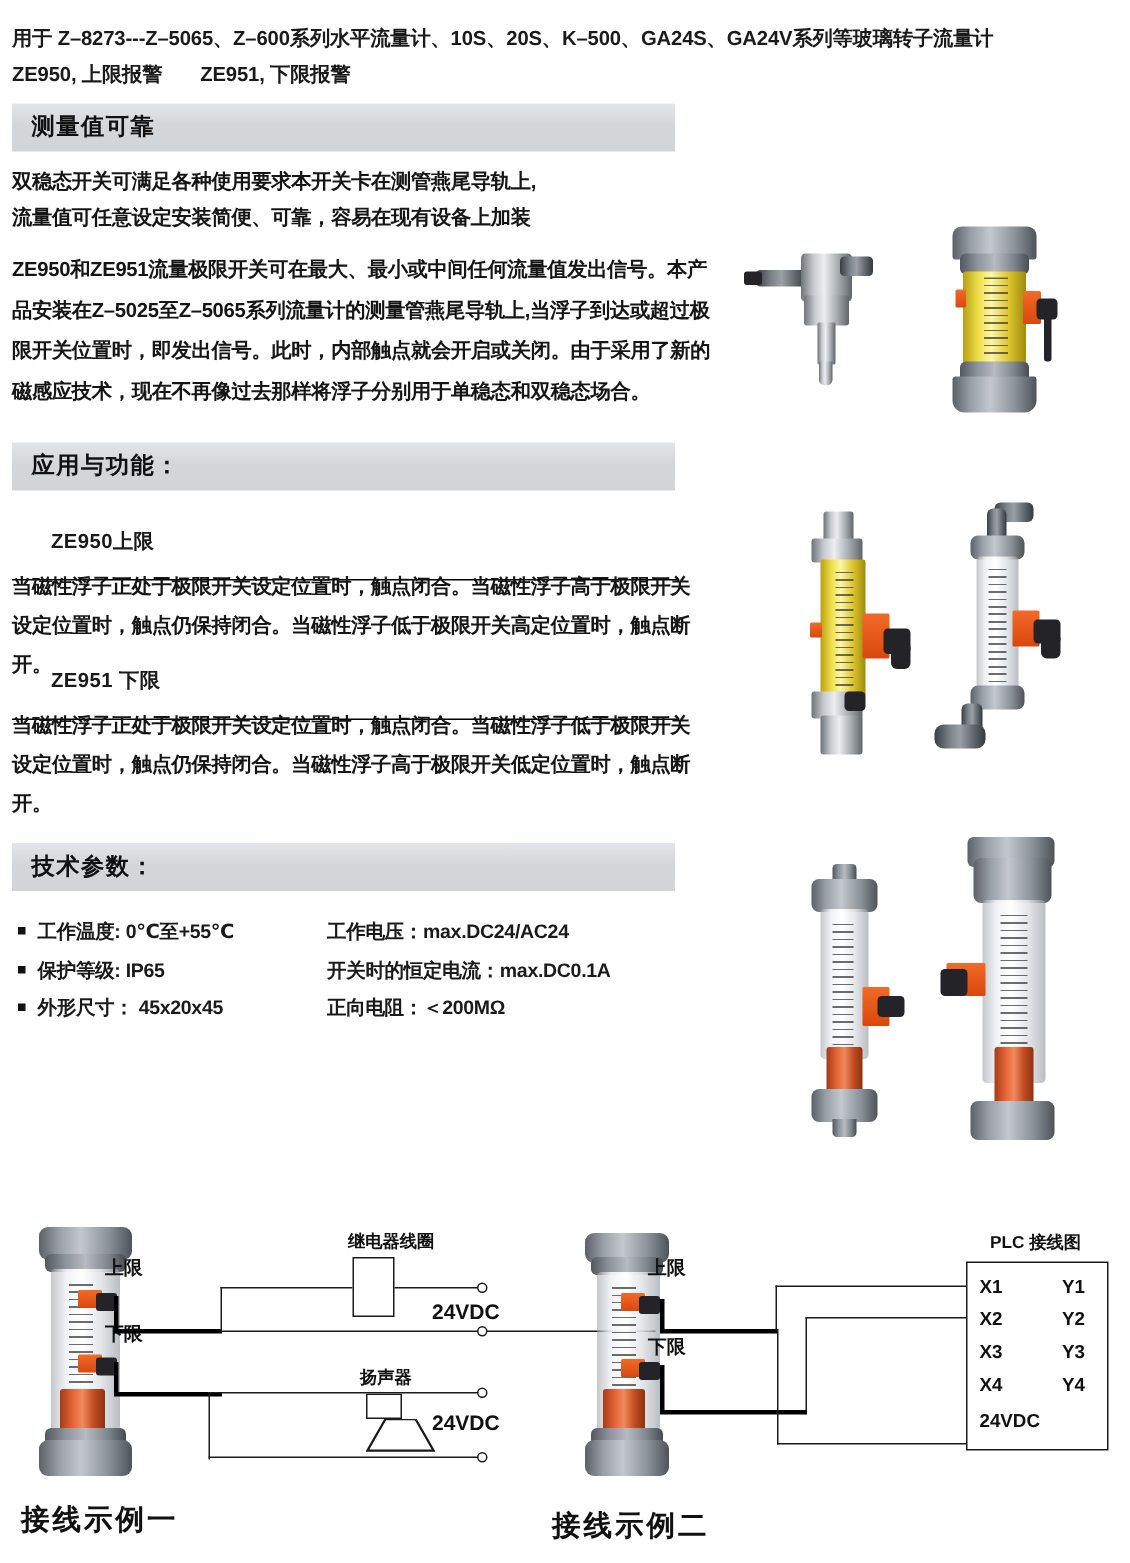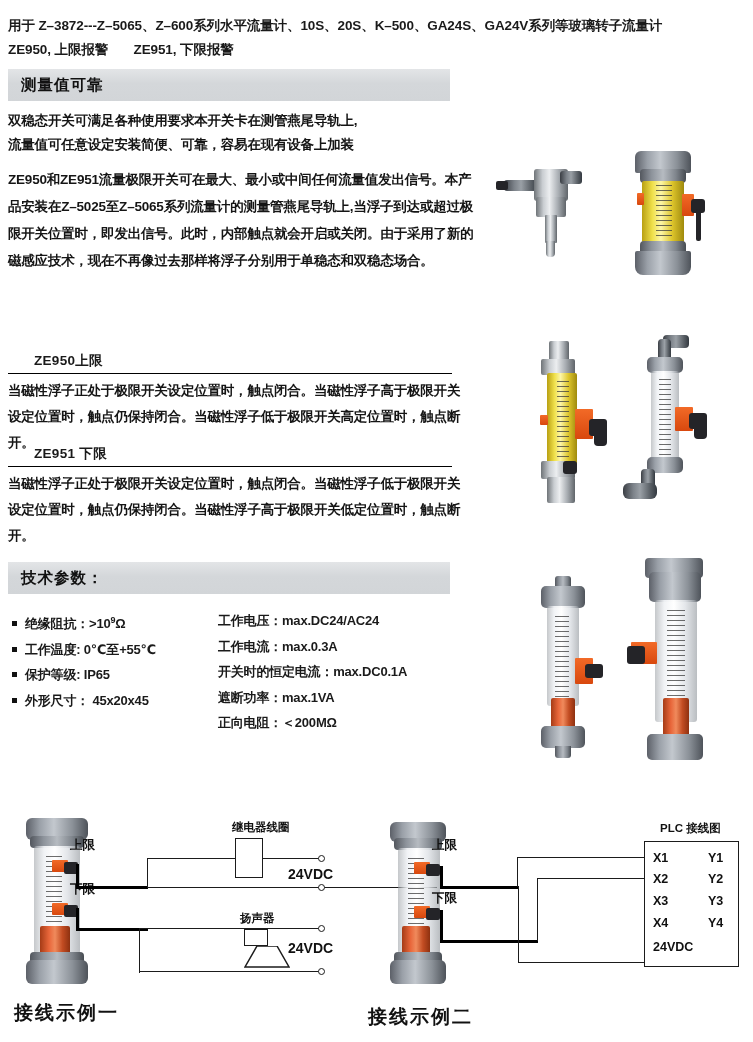--- a/index.html
+++ b/index.html
@@ -68,21 +68,21 @@
   .para.bold { font-weight: 700; line-height: 25px; }
 
   
   .subhead {
     position: absolute;
     left: 8px;
     width: 444px;
     font-size: 13.5px;
     font-weight: 700;
     padding-left: 26px;
-    padding-bottom: 3px;
+    padding-bottom: 16px;
     border-bottom: 1.6px solid #000;
     box-sizing: border-box;
     letter-spacing: 0.3px;
   }
 
   
   .speccol {
     position: absolute;
     font-size: 13px;
     font-weight: 700;
@@ -218,68 +218,66 @@
     position: absolute;
     width: 0; height: 0;
   }
 </style>
 </head>
 <body>
 
 <div id="page">
 
   <div class="intro">
-    <span>用于 Z–3872---Z–5065、Z–600系列水平流量计、10S、20S、K–500、GA24S、GA24V系列等玻璃转子流量计</span>
+    <span>用于 Z–8273---Z–5065、Z–600系列水平流量计、10S、20S、K–500、GA24S、GA24V系列等玻璃转子流量计</span>
     <span class="l2">
       <span>ZE950, 上限报警</span>
       <span class="gap-wide"></span>
       <span>ZE951, 下限报警</span>
     </span>
   </div>
 
   <div class="banner" style="top:69px;">
     <span class="btxt">测量值可靠</span>
   </div>
 
   <div class="para bold" style="top:132px;width:470px;">流量值可任意设定安装简便、可靠，容易在现有设备上加装</div>
   <div class="para bold" style="top:108px;width:470px;">双稳态开关可满足各种使用要求本开关卡在测管燕尾导轨上,</div>
 
   <div class="para" style="top:166px;width:466px;">ZE950和ZE951流量极限开关可在最大、最小或中间任何流量值发出信号。本产品安装在Z–5025至Z–5065系列流量计的测量管燕尾导轨上,当浮子到达或超过极限开关位置时，即发出信号。此时，内部触点就会开启或关闭。由于采用了新的磁感应技术，现在不再像过去那样将浮子分别用于单稳态和双稳态场合。</div>
 
+  <div class="banner" style="top:295px;">
+    <span class="btxt">应用与功能：</span>
+  </div>
 
   <div class="subhead" style="top:352px;">ZE950上限</div>
   <div class="para" style="top:378px;width:460px;line-height:26px;">当磁性浮子正处于极限开关设定位置时，触点闭合。当磁性浮子高于极限开关设定位置时，触点仍保持闭合。当磁性浮子低于极限开关高定位置时，触点断开。</div>
 
   <div class="subhead" style="top:445px;">ZE951 下限</div>
   <div class="para" style="top:471px;width:460px;line-height:26px;">当磁性浮子正处于极限开关设定位置时，触点闭合。当磁性浮子低于极限开关设定位置时，触点仍保持闭合。当磁性浮子高于极限开关低定位置时，触点断开。</div>
 
   <div class="banner" style="top:562px;padding-left:27px;">
     <span class="btxt">技术参数：</span>
   </div>
 
   <div class="speccol left">
-    <span class="row">
-      <i class="bullet"></i><span>绝缘阻抗：</span><span>&gt;10</span><sup>9</sup><span>Ω</span>
-    </span>
     <span class="row">
       <i class="bullet"></i><span>工作温度:</span><span> 0℃至+55℃</span>
     </span>
     <span class="row">
       <i class="bullet"></i><span>保护等级:</span><span> IP65</span>
     </span>
     <span class="row">
       <i class="bullet"></i><span>外形尺寸：</span><span> 45x20x45</span>
     </span>
   </div>
 
   <div class="speccol right">
     <span class="row">工作电压：max.DC24/AC24</span>
-    <span class="row">工作电流：max.0.3A</span>
     <span class="row">开关时的恒定电流：max.DC0.1A</span>
-    <span class="row">遮断功率：max.1VA</span>
     <span class="row">正向电阻：＜200MΩ</span>
   </div>
 
   <div class="photo" style="left:490px;top:145px;width:260px;height:150px;">
 
     <div class="darkpipe" style="left:14px;top:35px;width:34px;height:11px;"></div>
     <div class="fm-connector" style="left:6px;top:36px;width:12px;height:9px;"></div>
     <div class="metal" style="left:44px;top:24px;width:34px;height:32px;border-radius:3px;"></div>
     <div class="darkpipe" style="left:70px;top:26px;width:22px;height:13px;border-radius:3px;"></div>
     <div class="metal" style="left:46px;top:52px;width:30px;height:20px;"></div>

